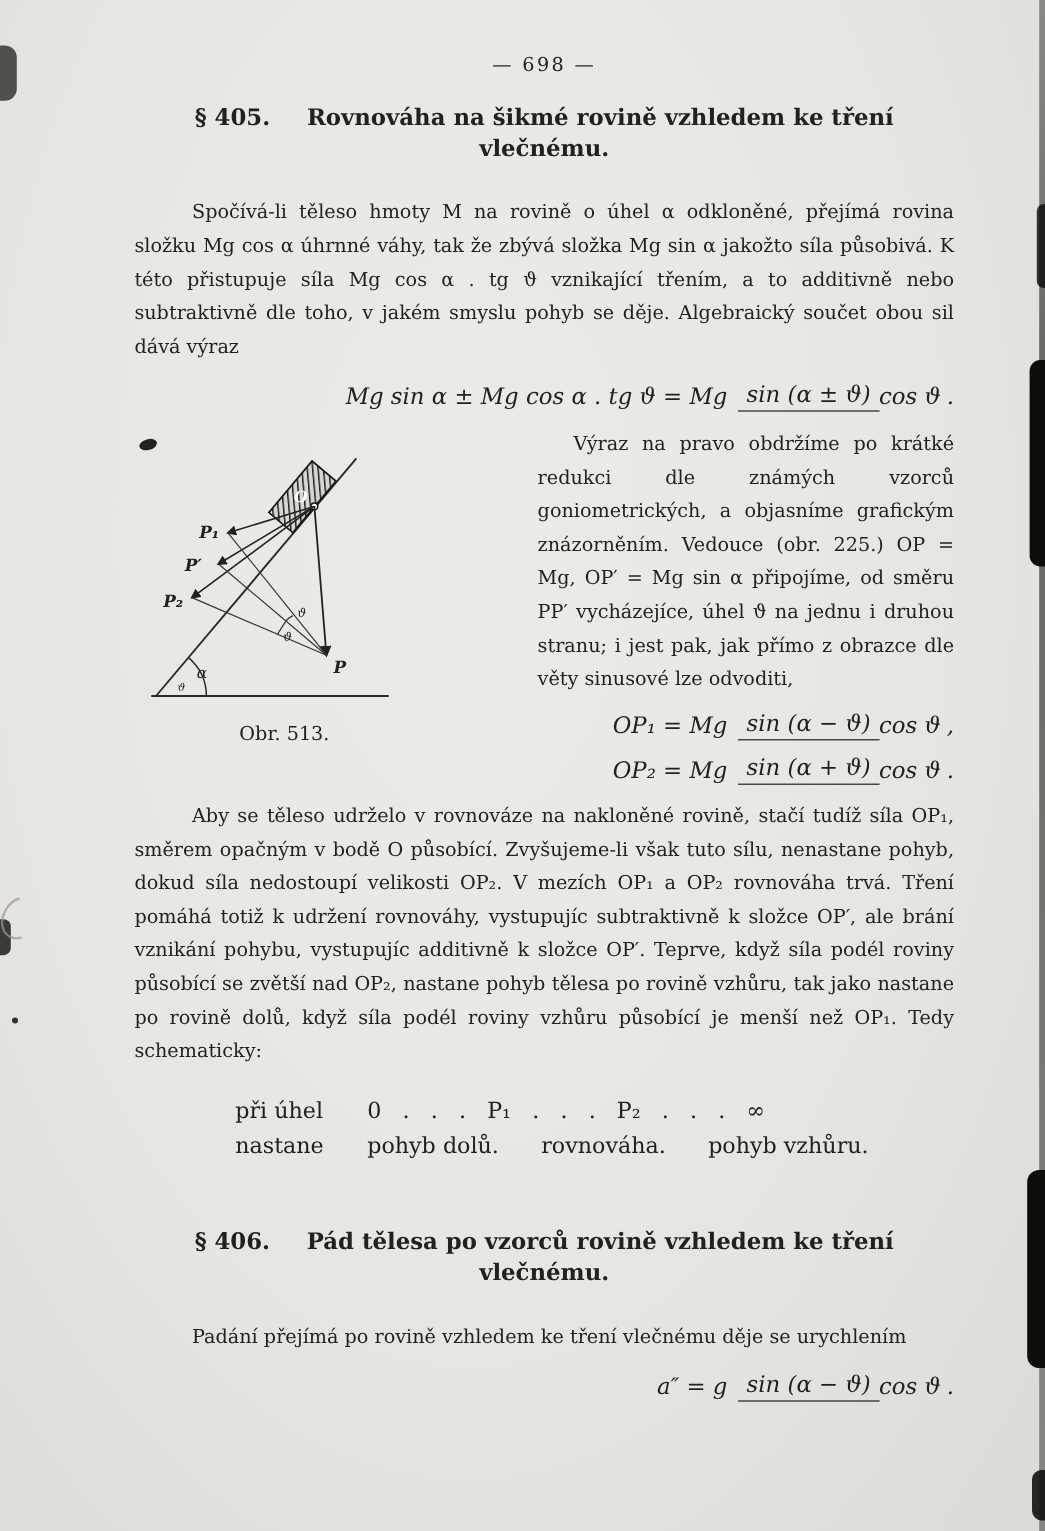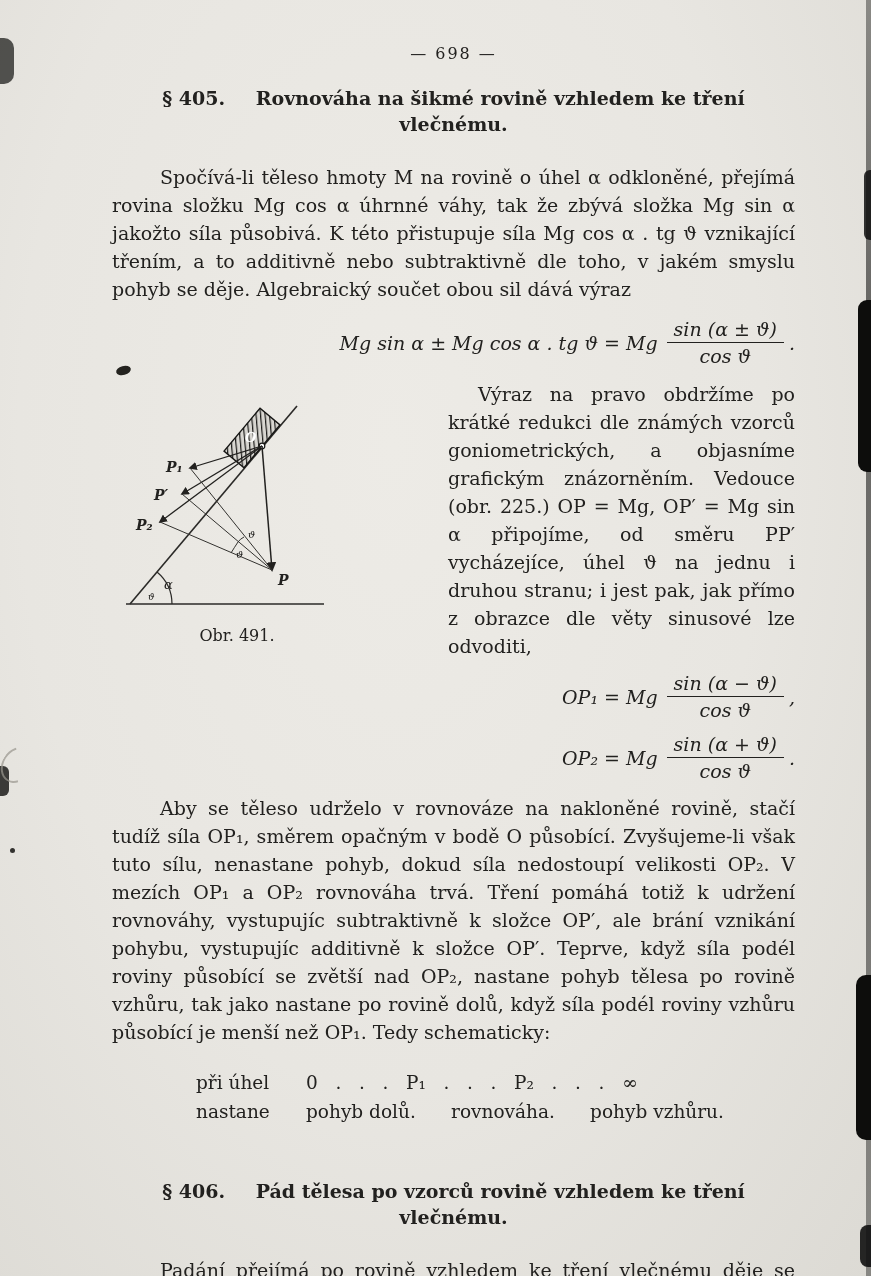--- a/index.html
+++ b/index.html
@@ -32,38 +32,38 @@
   .sec-heading {
     text-align: center;
     font-size: 19px;
     font-weight: bold;
     margin: 12px 0 26px 0;
     line-height: 26px;
   }
   .sec-heading .sec-num { font-weight: bold; margin-right: 24px; }
 
   p.para {
-    font-size: 19px;
+    font-size: 16px;
     line-height: 28px;
     text-align: justify;
     margin: 0;
   }
   .indent    { text-indent: 48px; }
   .indent-sm { text-indent: 30px; }
 
   .formula {
     display: flex;
     align-items: center;
     justify-content: flex-end;
     gap: 9px;
     font-style: italic;
     font-size: 19px;
     margin: 15px 0 13px 0;
   }
-  .frac { display: inline-flex; flex-direction: column; text-align: center; line-height: 22px; }
+  .frac { display: inline-flex; flex-direction: row; text-align: center; line-height: 22px; }
   .frac .num { border-bottom: 1.5px solid #22211f; padding: 0 7px 2px 7px; }
   .frac .den { padding-top: 2px; }
   .formula .f-end { margin-left: -4px; }
 
   .figtext { margin-top: 4px; }
   figure.fig {
     float: left;
     width: 316px;
     margin: 2px 20px 4px 0;
     padding: 0;
@@ -181,21 +181,21 @@
           <text x="133" y="60" font-size="13" font-style="italic" font-weight="bold" fill="#ffffff">O</text>
           <text x="54" y="90" font-size="14" font-style="italic" font-weight="bold" fill="#22211f">P₁</text>
           <text x="42" y="118" font-size="14" font-style="italic" font-weight="bold" fill="#22211f">P′</text>
           <text x="24" y="148" font-size="14" font-style="italic" font-weight="bold" fill="#22211f">P₂</text>
           <text x="166" y="203" font-size="14" font-style="italic" font-weight="bold" fill="#22211f">P</text>
           <text x="52" y="207" font-size="13" font-style="italic" fill="#22211f">α</text>
           <text x="36" y="218" font-size="9" font-style="italic" fill="#22211f">ϑ</text>
           <text x="136" y="156" font-size="10" font-style="italic" fill="#22211f">ϑ</text>
           <text x="124" y="176" font-size="10" font-style="italic" fill="#22211f">ϑ</text>
         </svg>
-        <figcaption>Obr. 491.</figcaption>
+        <figcaption>Obr. 513.</figcaption>
       </figure>
 
       <p class="para indent-sm">Výraz na pravo obdržíme po krátké redukci dle známých vzorců goniometrických, a objasníme grafickým znázorněním. Vedouce (obr. 225.) OP = Mg, OP′ = Mg sin α připojíme, od směru PP′ vycházejíce, úhel ϑ na jednu i druhou stranu; i jest pak, jak přímo z obrazce dle věty sinusové lze odvoditi,</p>
 
       <div class="formula">
         <span>OP₁ = Mg</span>
         <span class="frac">
           <span class="num">sin (α − ϑ)</span>
           <span class="den">cos ϑ</span>
         </span>

